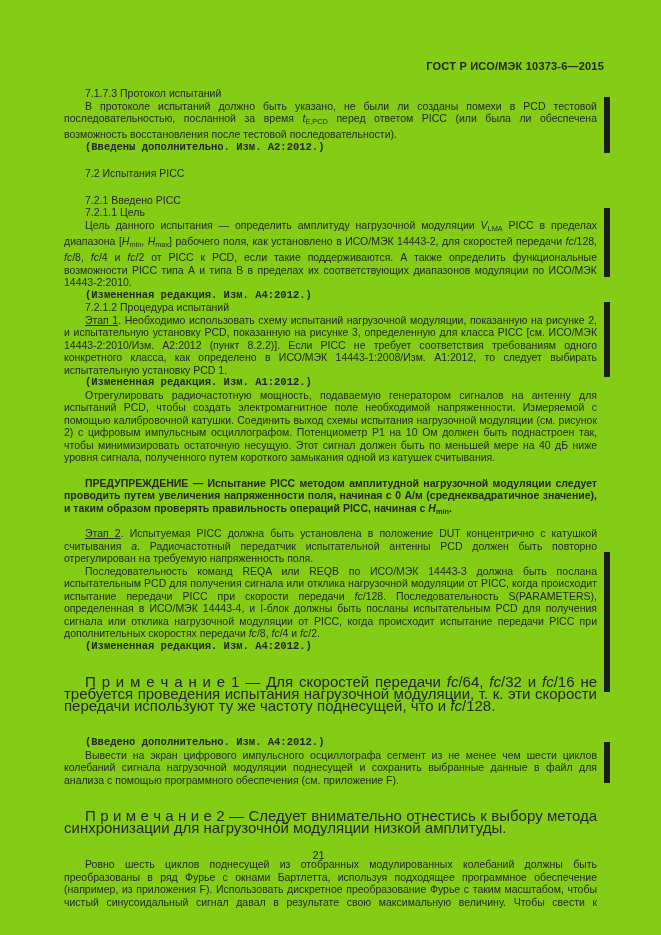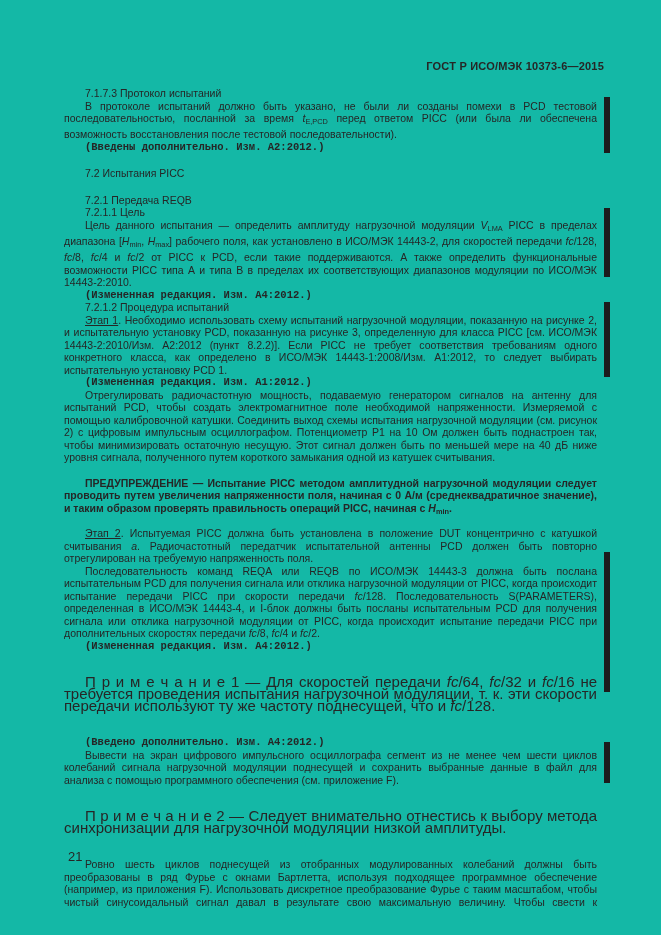--- a/index.html
+++ b/index.html
@@ -4,21 +4,21 @@
 <style>
   html, body { margin: 0; padding: 0; }
   body {
     width: 661px; height: 935px;
     background: #f4f4f4;
     font-family: "Liberation Sans", sans-serif;
   }
   .page {
     position: relative;
     width: 661px; height: 935px;
-    background: #14b8a6;
+    background: #84cc16;
     color: #262626;
     overflow: hidden;
   }
   .running-head {
     position: absolute;
     top: 60px; left: 64px; width: 540px;
     text-align: right;
     font-weight: bold;
     font-size: 11px;
     letter-spacing: 0.2px;
@@ -34,41 +34,41 @@
   .h1 { font-weight: normal; margin-top: 14px; }
   .amend { font-weight: bold; font-family: Liberation Mono, monospace; }
   .warning { font-weight: bold; margin: 13px 0 9px; }
   .note { font-size: 15px; line-height: 12px; margin: 24px 0; }
   .fill { text-align-last: justify; }
   .i { font-style: italic; }
   .u { text-decoration: underline; }
   .sub { font-size: 70%; vertical-align: -0.25em; }
   .page-num {
     position: absolute;
-    top: 849px; left: 68px; width: 533px;
-    text-align: left;
-    font-size: 13px;
+    top: 849px; left: 52px; width: 533px;
+    text-align: center;
+    font-size: 11px;
   }
   .change-bar {
     position: absolute;
     left: 604px; width: 6px;
   }
 </style>
 </head>
 <body>
 
 <div class="page">
   <div class="running-head">ГОСТ Р ИСО/МЭК 10373-6—2015</div>
 
   <div class="doc-body" id="doc-body" style="color: rgb(38, 38, 38);">
       <p class="p body"><span>7.1.7.3 Протокол испытаний</span></p>
       <p class="p body"><span>В протоколе испытаний должно быть указано, не были ли созданы помехи в PCD тестовой последовательностью, посланной за время </span><span class="i">t</span><span class="sub">E,PCD</span><span> перед ответом PICC (или была ли обеспечена возможность восстановления после тестовой последовательности).</span></p>
       <p class="p amend"><span>(Введены дополнительно. Изм. А2:2012.)</span></p>
       <p class="p h1"><span>7.2 Испытания PICC</span></p>
-      <p class="p h1"><span>7.2.1 Передача REQB</span></p>
+      <p class="p h1"><span>7.2.1 Введено PICC</span></p>
       <p class="p body"><span>7.2.1.1 Цель</span></p>
       <p class="p body"><span>Цель данного испытания — определить амплитуду нагрузочной модуляции </span><span class="i">V</span><span class="sub">LMA</span><span> PICC в пределах диапазона [</span><span class="i">H</span><span class="sub">min</span><span>, </span><span class="i">H</span><span class="sub">max</span><span>] рабочего поля, как установлено в ИСО/МЭК 14443-2, для скоростей передачи </span><span class="i">fc</span><span>/128, </span><span class="i">fc</span><span>/8, </span><span class="i">fc</span><span>/4 и </span><span class="i">fc</span><span>/2 от PICC к PCD, если такие поддерживаются. А также определить функциональные возможности PICC типа А и типа В в пределах их соответствующих диапазонов модуляции по ИСО/МЭК 14443-2:2010.</span></p>
       <p class="p amend"><span>(Измененная редакция. Изм. А4:2012.)</span></p>
       <p class="p body"><span>7.2.1.2 Процедура испытаний</span></p>
       <p class="p body"><span class="u">Этап 1</span><span>. Необходимо использовать схему испытаний нагрузочной модуляции, показанную на рисунке 2, и испытательную установку PCD, показанную на рисунке 3, определенную для класса PICC [см. ИСО/МЭК 14443-2:2010/Изм. А2:2012 (пункт 8.2.2)]. Если PICC не требует соответствия требованиям одного конкретного класса, как определено в ИСО/МЭК 14443-1:2008/Изм. А1:2012, то следует выбирать испытательную установку PCD 1.</span></p>
       <p class="p amend"><span>(Измененная редакция. Изм. А1:2012.)</span></p>
       <p class="p body"><span>Отрегулировать радиочастотную мощность, подаваемую генератором сигналов на антенну для испытаний PCD, чтобы создать электромагнитное поле необходимой напряженности. Измеряемой с помощью калибровочной катушки. Соединить выход схемы испытания нагрузочной модуляции (см. рисунок 2) с цифровым импульсным осциллографом. Потенциометр Р1 на 10 Ом должен быть поднастроен так, чтобы минимизировать остаточную несущую. Этот сигнал должен быть по меньшей мере на 40 дБ ниже уровня сигнала, полученного путем короткого замыкания одной из катушек считывания.</span></p>
       <p class="p warning"><span>ПРЕДУПРЕЖДЕНИЕ — Испытание PICC методом амплитудной нагрузочной модуляции следует проводить путем увеличения напряженности поля, начиная с 0 А/м (среднеквадратичное значение), и таким образом проверять правильность операций PICC, начиная с </span><span class="i">H</span><span class="sub">min</span><span>.</span></p>
       <p class="p body"><span class="u">Этап 2</span><span>. Испытуемая PICC должна быть установлена в положение DUT концентрично с катушкой считывания </span><span class="i">а</span><span>. Радиочастотный передатчик испытательной антенны PCD должен быть повторно отрегулирован на требуемую напряженность поля.</span></p>
       <p class="p body"><span>Последовательность команд REQA или REQB по ИСО/МЭК 14443-3 должна быть послана испытательным PCD для получения сигнала или отклика нагрузочной модуляции от PICC, когда происходит испытание передачи PICC при скорости передачи </span><span class="i">fc</span><span>/128. Последовательность S(PARAMETERS), определенная в ИСО/МЭК 14443-4, и I-блок должны быть посланы испытательным PCD для получения сигнала или отклика нагрузочной модуляции от PICC, когда происходит испытание передачи PICC при дополнительных скоростях передачи </span><span class="i">fc</span><span>/8, </span><span class="i">fc</span><span>/4 и </span><span class="i">fc</span><span>/2.</span></p>

